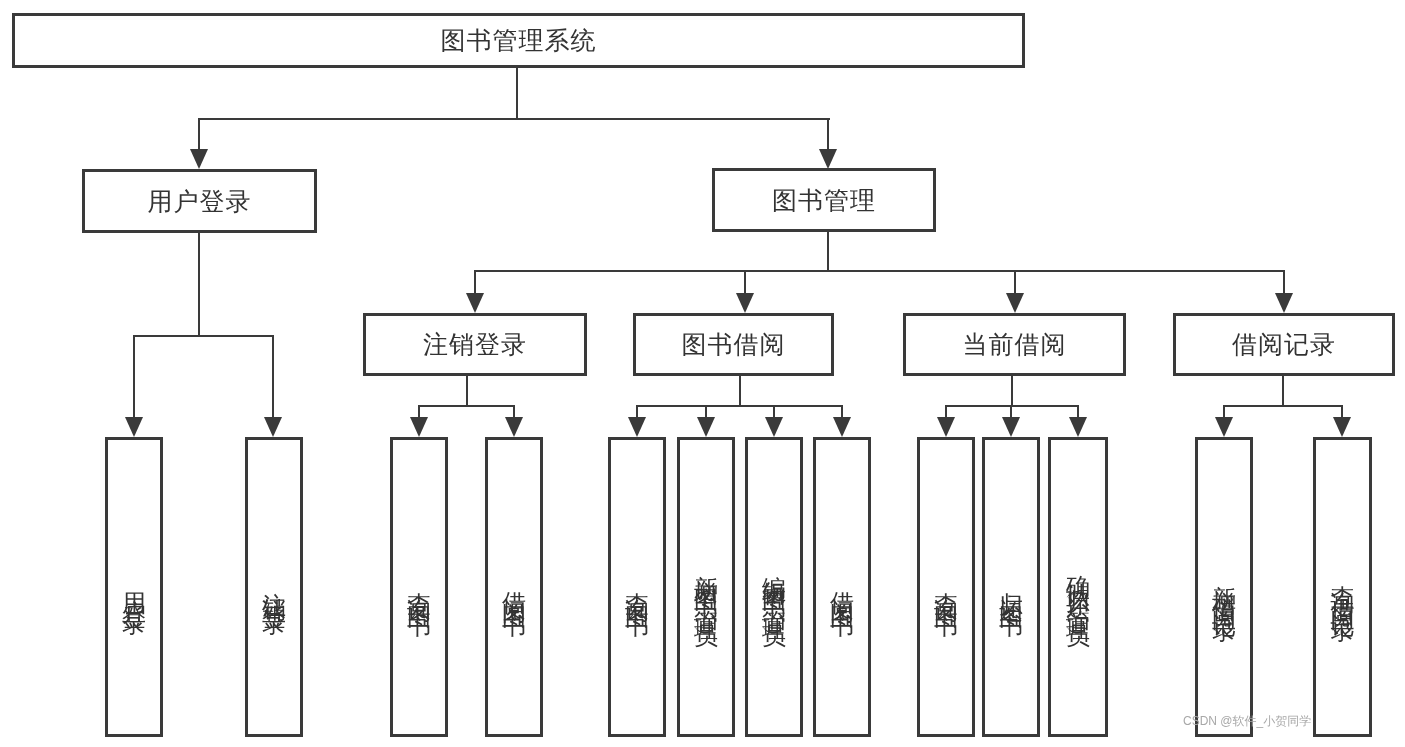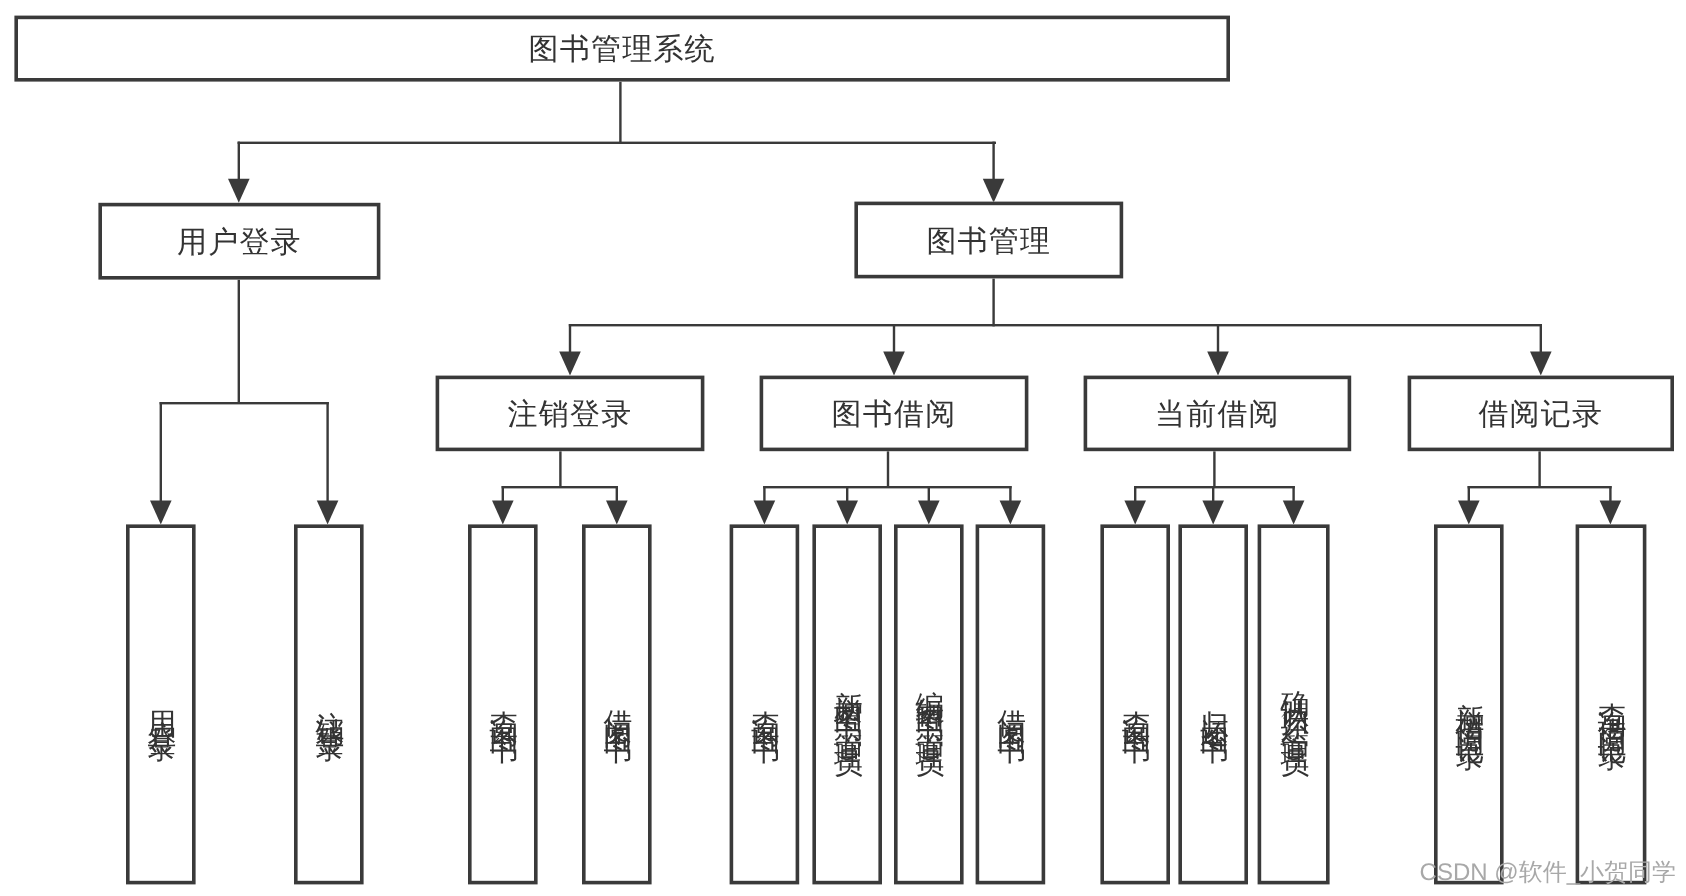--- a/index.html
+++ b/index.html
@@ -29,21 +29,21 @@
     display:flex;align-items:center;justify-content:center;
     color:var(--text);
   }
   .hlabel{font-size:25px;letter-spacing:1px;white-space:nowrap;}
   .vlabel{
     writing-mode:vertical-rl;text-orientation:mixed;
     font-size:24px;line-height:1;letter-spacing:7px;white-space:nowrap;
   }
   #watermark{
     position:absolute;left:1183px;top:713px;z-index:5;
-    font-size:20px;color:var(--wm);white-space:nowrap;
+    font-size:12px;color:var(--wm);white-space:nowrap;
   }
 </style>
 </head>
 <body>
 
 <div id="canvas">
 
   <div class="ln" style="left:516px;top:68px;width:2px;height:51px"></div>
   <div class="ln" style="left:198px;top:118px;width:632px;height:2px"></div>
   <div class="ln" style="left:198px;top:118px;width:2px;height:34px"></div>
@@ -110,21 +110,21 @@
   <div class="nbox" style="left:82px;top:169px;width:235px;height:64px">
     <span class="hlabel">用户登录</span>
   </div>
   <div class="nbox" style="left:712px;top:168px;width:224px;height:64px">
     <span class="hlabel">图书管理</span>
   </div>
 
   <div class="nbox" style="left:363px;top:313px;width:224px;height:63px">
     <span class="hlabel">注销登录</span>
   </div>
-  <div class="nbox" style="left:633px;top:313px;width:224px;height:63px">
+  <div class="nbox" style="left:633px;top:313px;width:201px;height:63px">
     <span class="hlabel">图书借阅</span>
   </div>
   <div class="nbox" style="left:1173px;top:313px;width:222px;height:63px">
     <span class="hlabel">借阅记录</span>
   </div>
   <div class="nbox" style="left:903px;top:313px;width:223px;height:63px">
     <span class="hlabel">当前借阅</span>
   </div>
 
   <div class="nbox" style="left:105px;top:437px;width:58px;height:300px">

